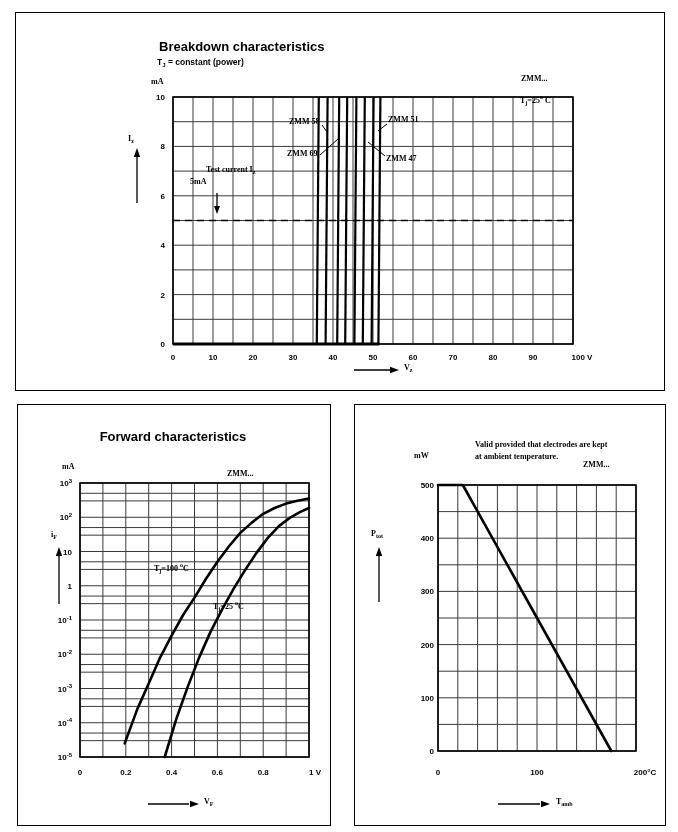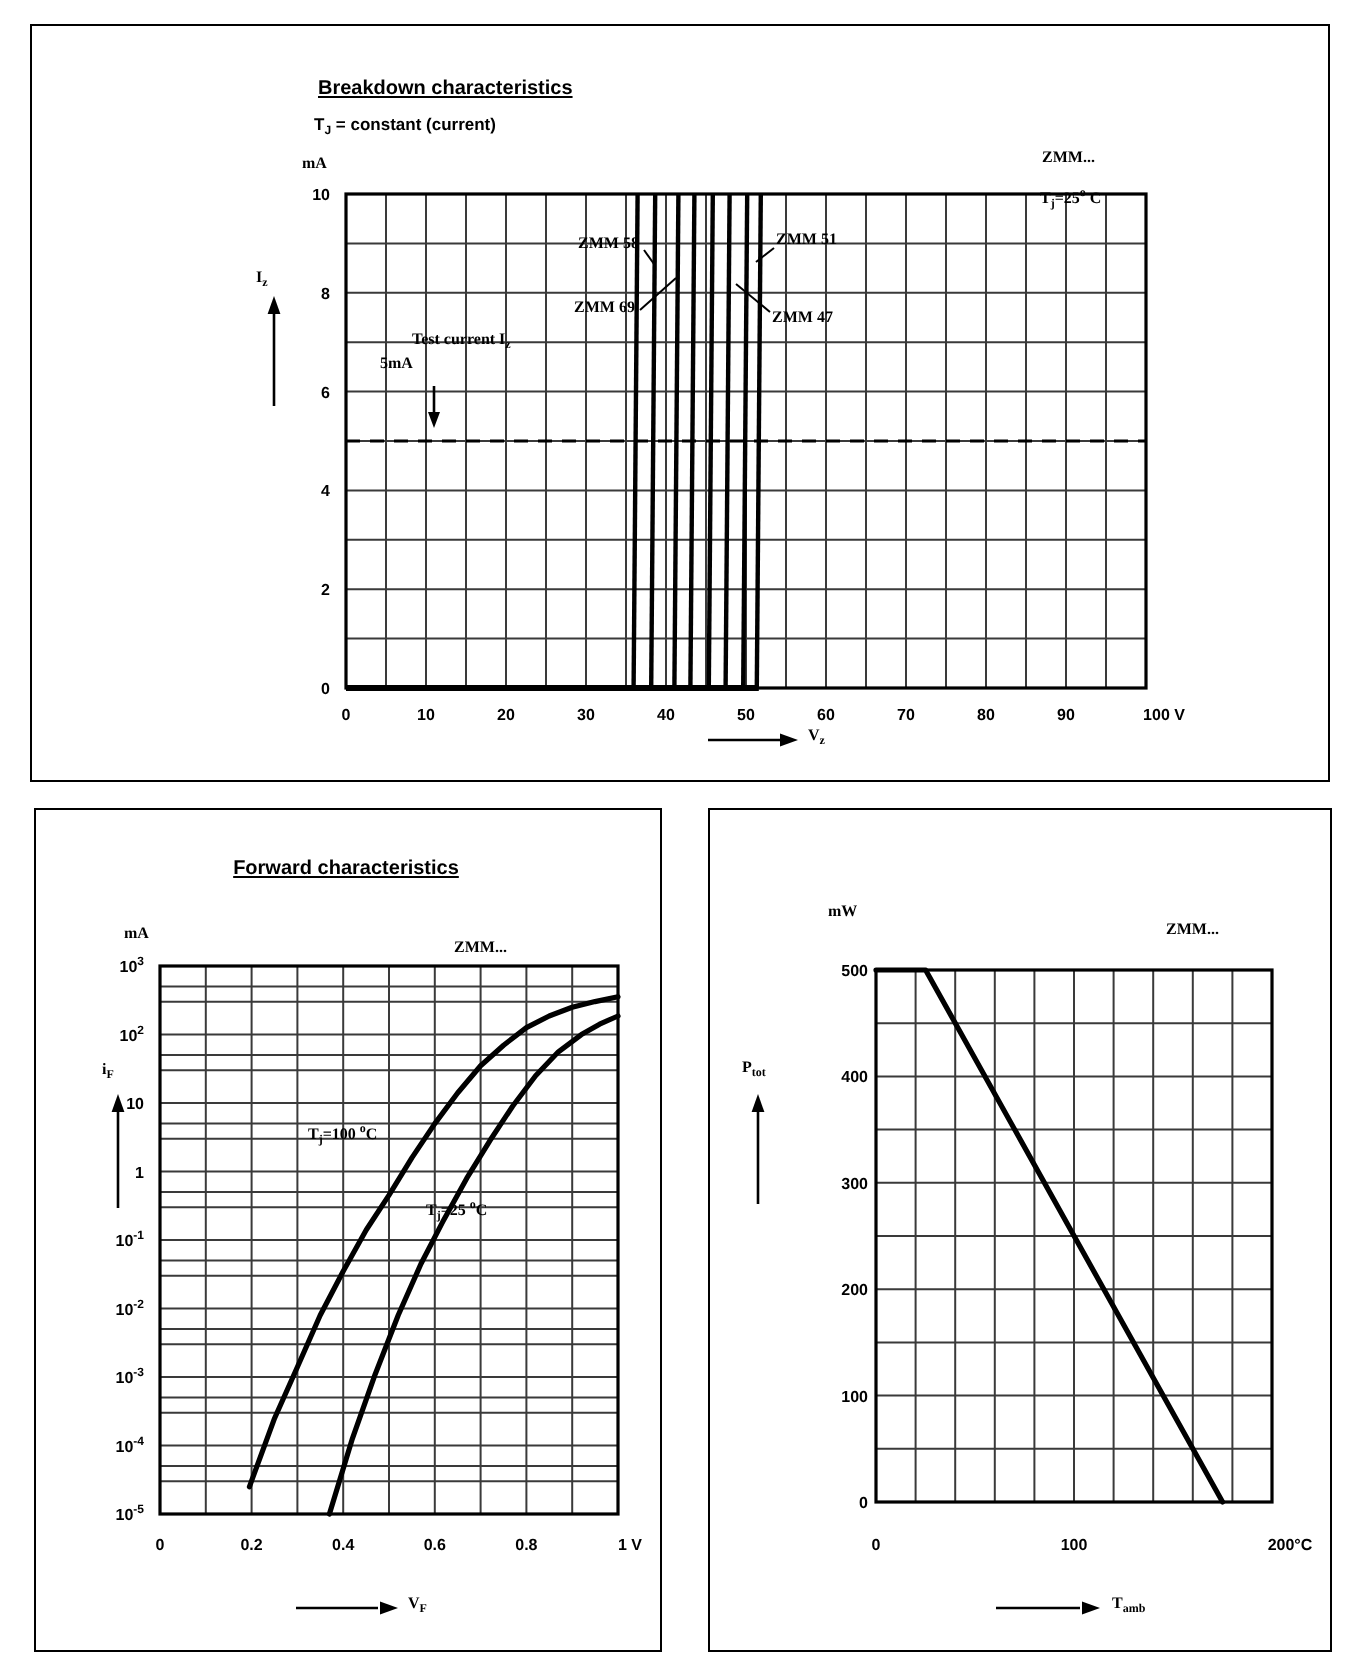--- a/index.html
+++ b/index.html
@@ -1,20 +1,20 @@
 <!DOCTYPE html>
 <html><head>
 <meta charset="utf-8">
 <style>
   html,body{margin:0;padding:0;background:#ffffff;}
   body{width:678px;height:832px;position:relative;font-family:"Liberation Sans",sans-serif;}
   .panel{position:absolute;border:1.6px solid #000;background:#fff;box-sizing:border-box;}
   .panel svg{position:absolute;left:0;top:0;}
   .lbl{position:absolute;color:#000;font-weight:bold;white-space:nowrap;}
-  .t-title{font-size:10px;text-decoration:underline;}
+  .t-title{font-size:13px;}
   .t-sub{font-size:8.5px;}
   .t-small{font-size:8px;font-family:Liberation Serif, serif;}
   .sub{font-size:6px;vertical-align:-2px;}
   .sup{font-size:6px;vertical-align:3.5px;}
   .center{text-align:center;}
   svg text{fill:#000;font-family:"Liberation Sans",sans-serif;font-weight:bold;}
 </style>
 </head>
 <body>
 
@@ -101,21 +101,21 @@
       <g>
         <line x1="121" y1="190" x2="121" y2="143" stroke="#000000" stroke-width="1.3"></line>
         <polygon points="121,135 117.8,144 124.2,144" fill="#000000"></polygon>
         <line x1="338" y1="357" x2="376" y2="357" stroke="#000000" stroke-width="1.3"></line>
         <polygon points="383,357 374,353.8 374,360.2" fill="#000000"></polygon>
         <line x1="201" y1="180" x2="201" y2="194" stroke="#000000" stroke-width="1.3"></line>
         <polygon points="201,201 198,193 204,193" fill="#000000"></polygon>
       </g>
     </svg>
   <div class="lbl t-title" style="left:143px;top:26px;">Breakdown characteristics</div>
-  <div class="lbl t-sub" style="left:141px;top:44px;"><span>T</span><span class="sub">J</span><span> = constant (current)</span></div>
+  <div class="lbl t-sub" style="left:141px;top:44px;"><span>T</span><span class="sub">J</span><span> = constant (power)</span></div>
   <div class="lbl t-small" style="left:135px;top:64px;">mA</div>
   <div class="lbl t-small" style="left:505px;top:61px;">ZMM...</div>
   <div class="lbl t-small" style="left:504px;top:81px;"><span>T</span><span class="sub">j</span><span>=25</span><span class="sup">o</span><span> C</span></div>
   <div class="lbl t-small" style="left:273px;top:104px;">ZMM 58</div>
   <div class="lbl t-small" style="left:372px;top:102px;">ZMM 51</div>
   <div class="lbl t-small" style="left:271px;top:136px;">ZMM 69</div>
   <div class="lbl t-small" style="left:370px;top:141px;">ZMM 47</div>
   <div class="lbl t-small" style="left:190px;top:152px;"><span>Test current I</span><span class="sub">z</span></div>
   <div class="lbl t-small" style="left:174px;top:164px;">5mA</div>
   <div class="lbl t-small" style="left:112px;top:121px;"><span>I</span><span class="sub">z</span></div>
@@ -249,17 +249,21 @@
         <text x="79" y="136.2" text-anchor="end" font-size="8">400</text>
         <text x="79" y="83" text-anchor="end" font-size="8">500</text>
       </g>
       <g>
         <line x1="24" y1="197" x2="24" y2="150" stroke="#000000" stroke-width="1.3"></line>
         <polygon points="24,142 20.8,151 27.2,151" fill="#000000"></polygon>
         <line x1="143" y1="399" x2="185" y2="399" stroke="#000000" stroke-width="1.3"></line>
         <polygon points="195,399 186,395.8 186,402.2" fill="#000000"></polygon>
       </g>
     </svg>
+  <div class="lbl t-small" style="left:120px;top:34px;line-height:12px;">
+    <div>Valid provided that electrodes are kept</div>
+    <div>at ambient temperature.</div>
+  </div>
   <div class="lbl t-small" style="left:228px;top:55px;">ZMM...</div>
   <div class="lbl t-small" style="left:59px;top:46px;">mW</div>
   <div class="lbl t-small" style="left:16px;top:124px;"><span>P</span><span class="sub">tot</span></div>
   <div class="lbl t-small" style="left:201px;top:392px;"><span>T</span><span class="sub">amb</span></div>
 </div>
 
 </body></html>

